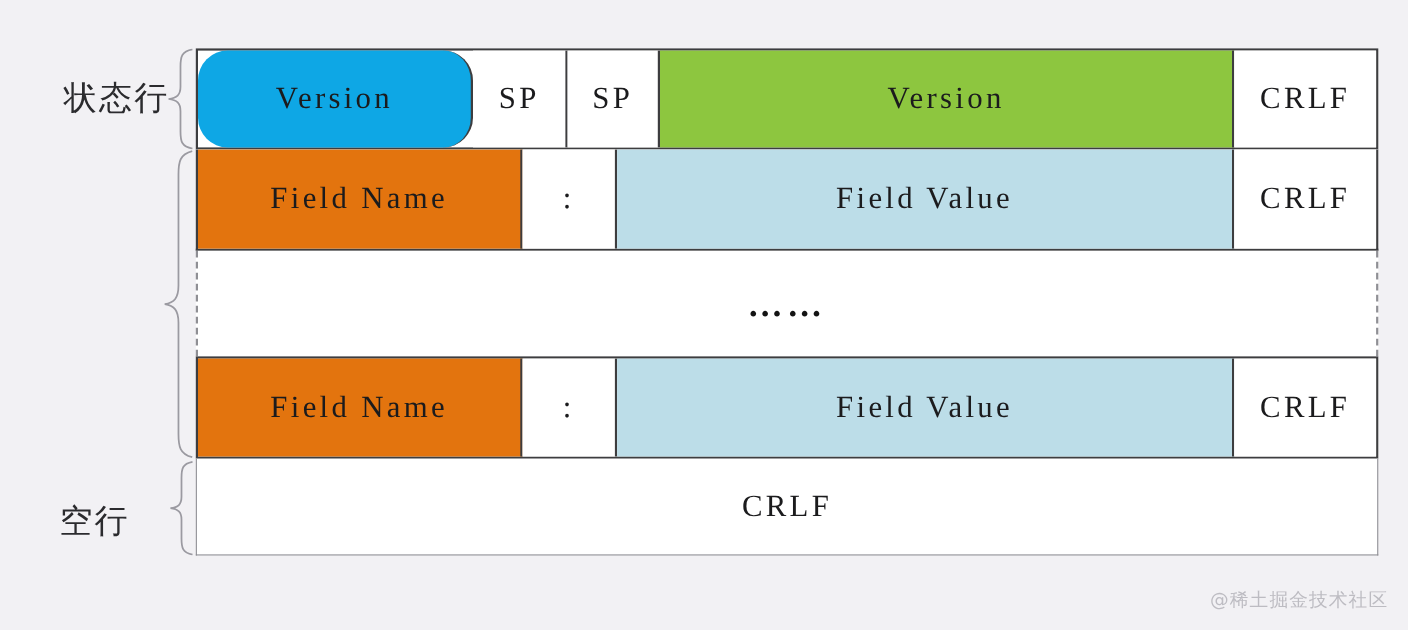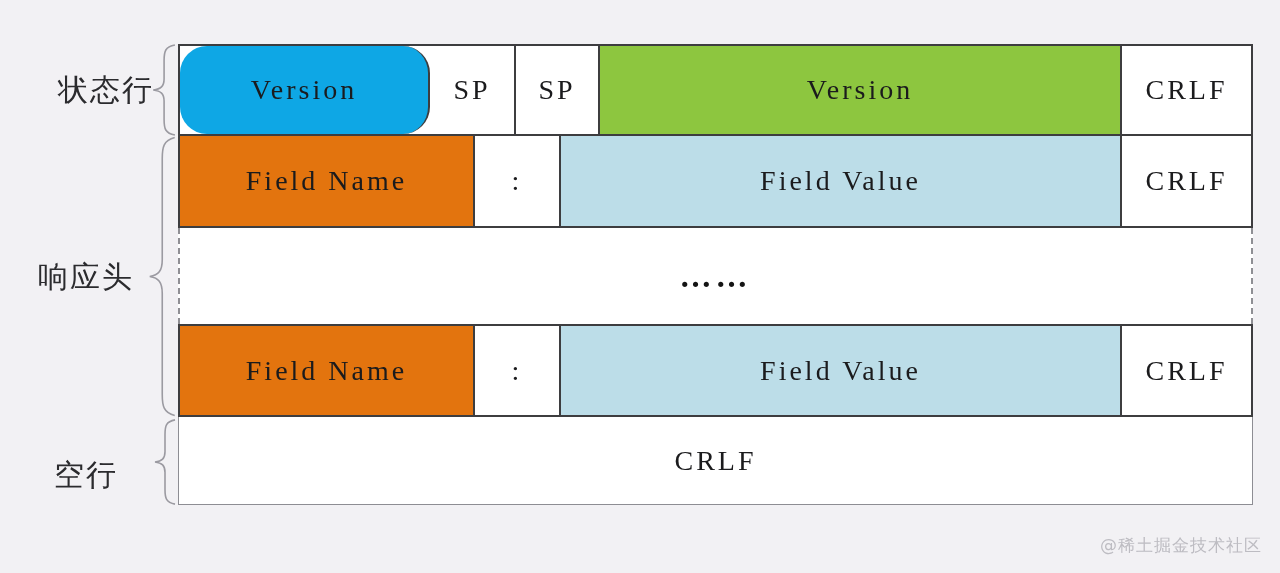--- a/index.html
+++ b/index.html
@@ -85,21 +85,20 @@
     font-size:17px;color:#bdbcc2;letter-spacing:1px;
     font-family:"DejaVu Sans","Liberation Sans",sans-serif;
   }
 </style>
 </head>
 <body>
 
 <div class="stage">
 
   <div class="side-label lbl-status">状态行</div>
-  <div class="side-label lbl-headers">响应头</div>
   <div class="side-label lbl-empty">空行</div>
 
   <div class="brace brace-1">
     <svg viewBox="0 0 24 100" preserveAspectRatio="none">
       <path d="M 23 1 C 14 3 13 8 13 18 L 13 38 C 13 46 10 49 3 50 C 10 51 13 54 13 62 L 13 82 C 13 92 14 97 23 99"></path>
     </svg>
   </div>
   <div class="brace brace-2">
     <svg viewBox="0 0 24 100" preserveAspectRatio="none">
       <path d="M 23 0.5 C 14 1.5 13 4 13 8 L 13 44 C 13 48 10 49.5 3 50 C 10 50.5 13 52 13 56 L 13 92 C 13 96 14 98.5 23 99.5"></path>

